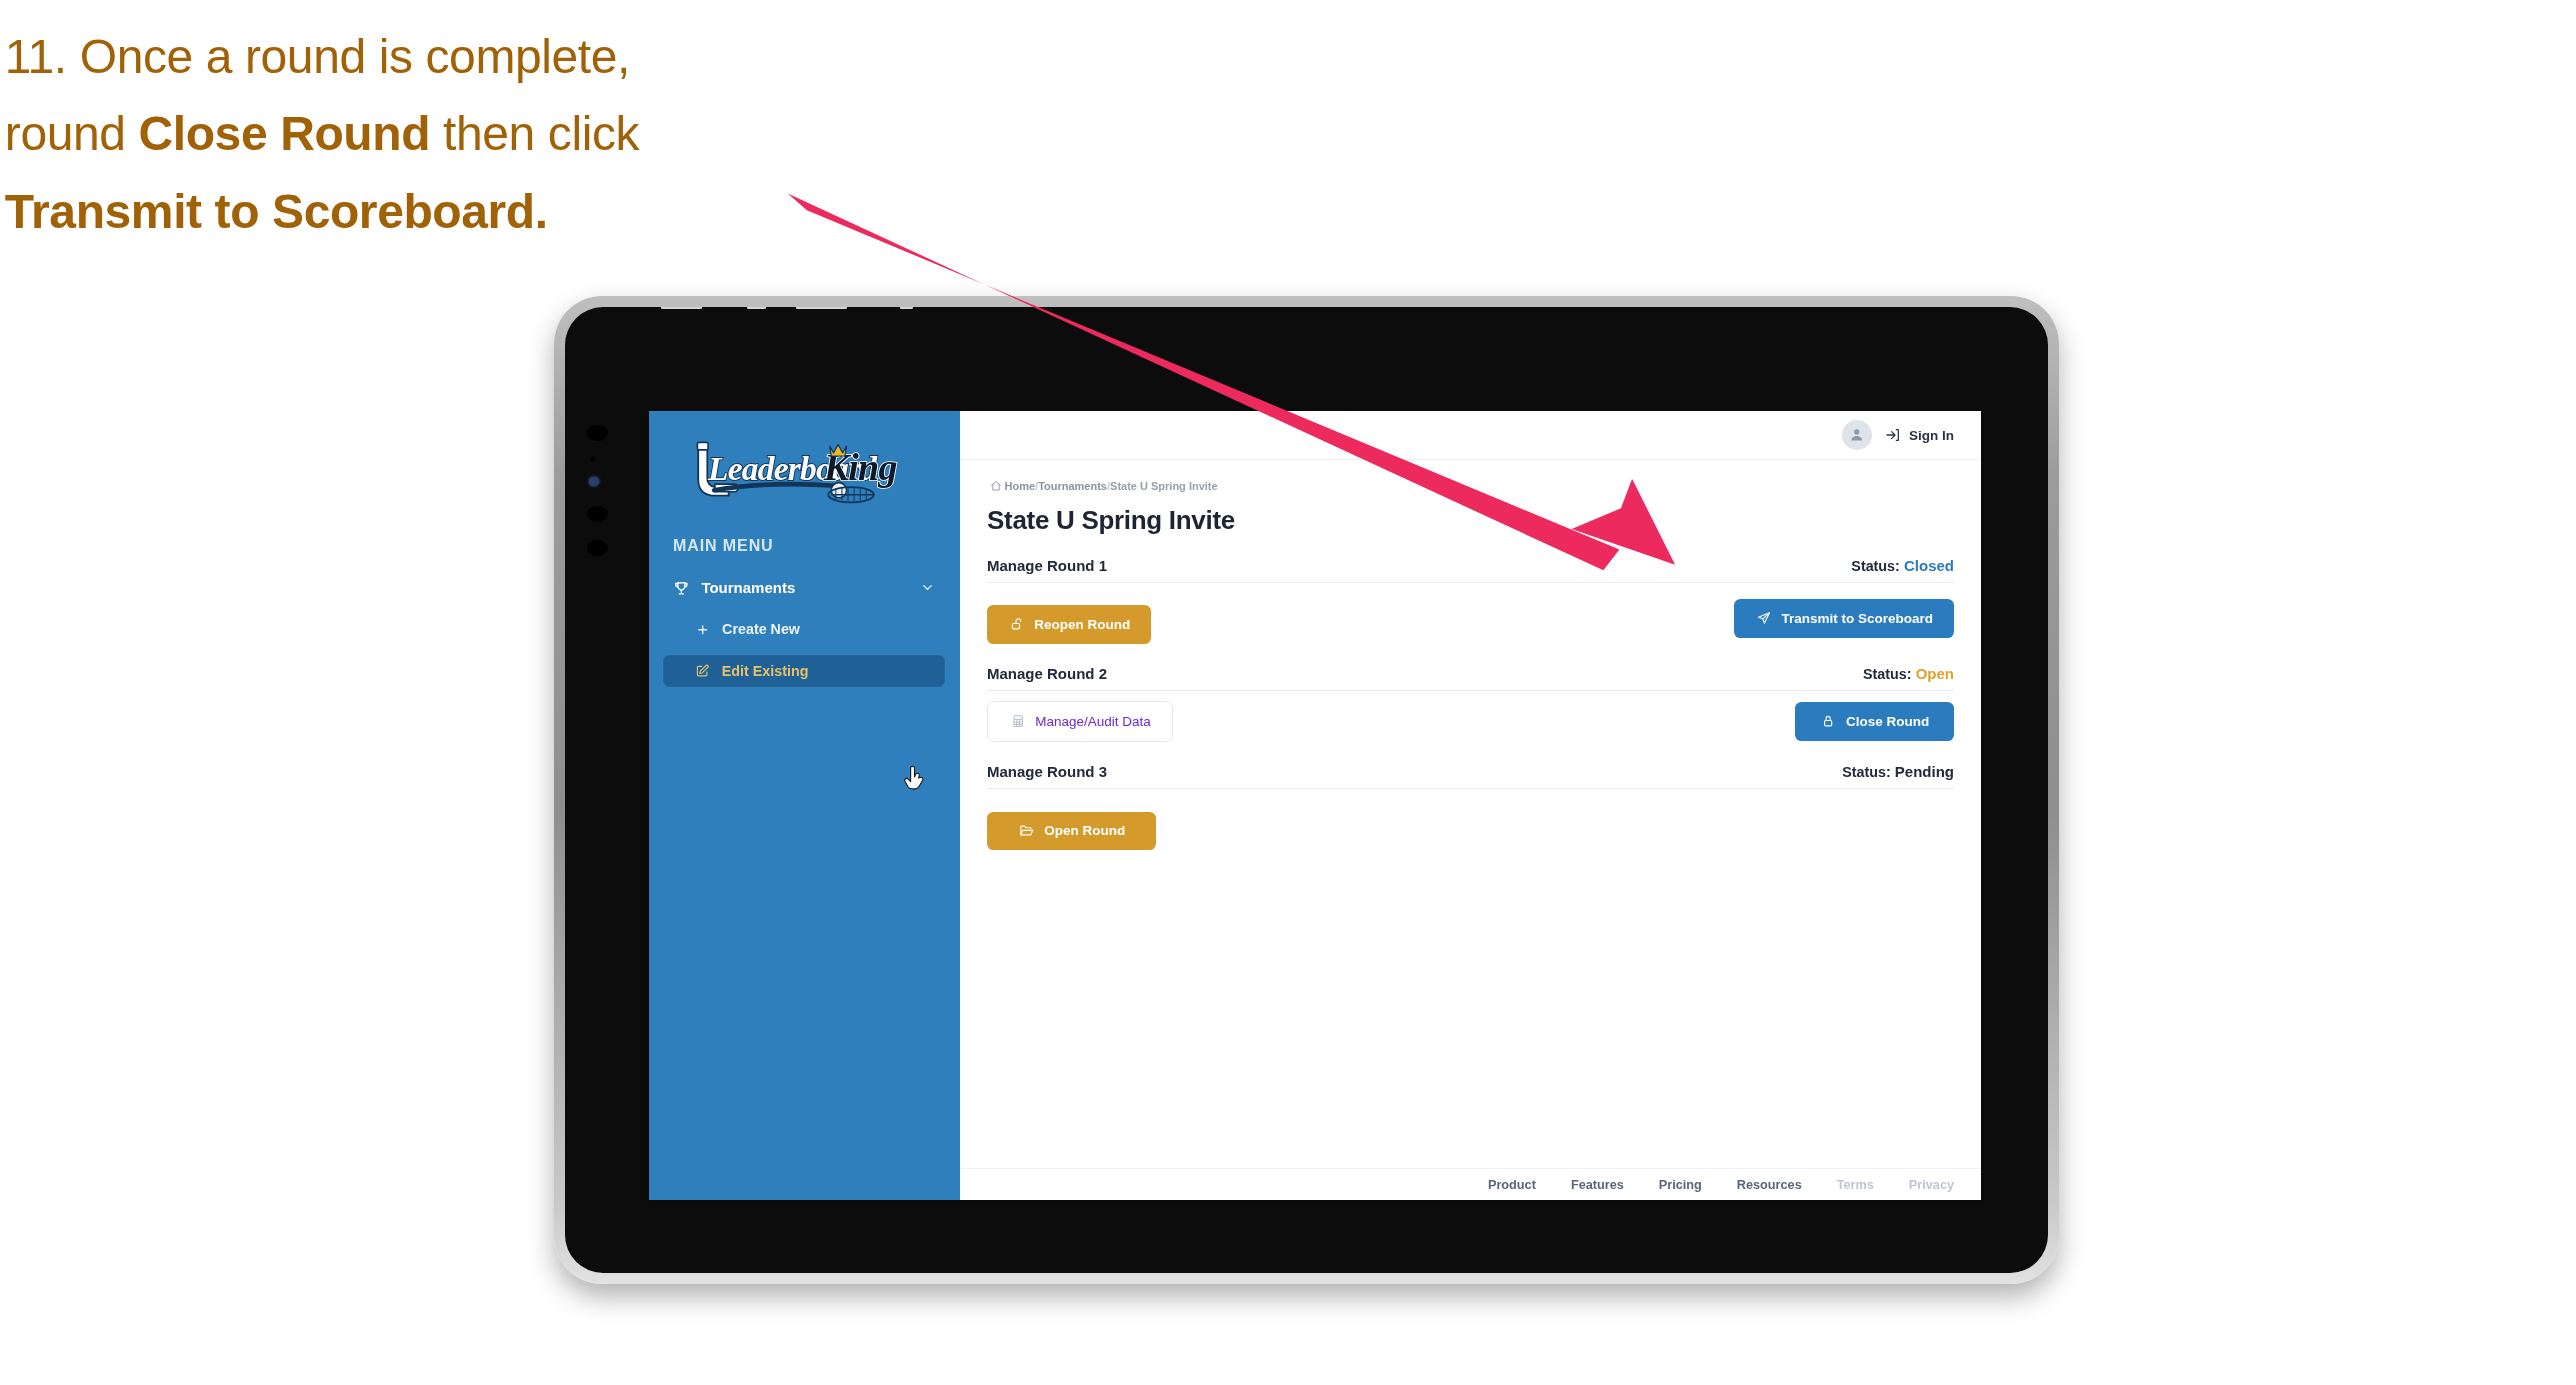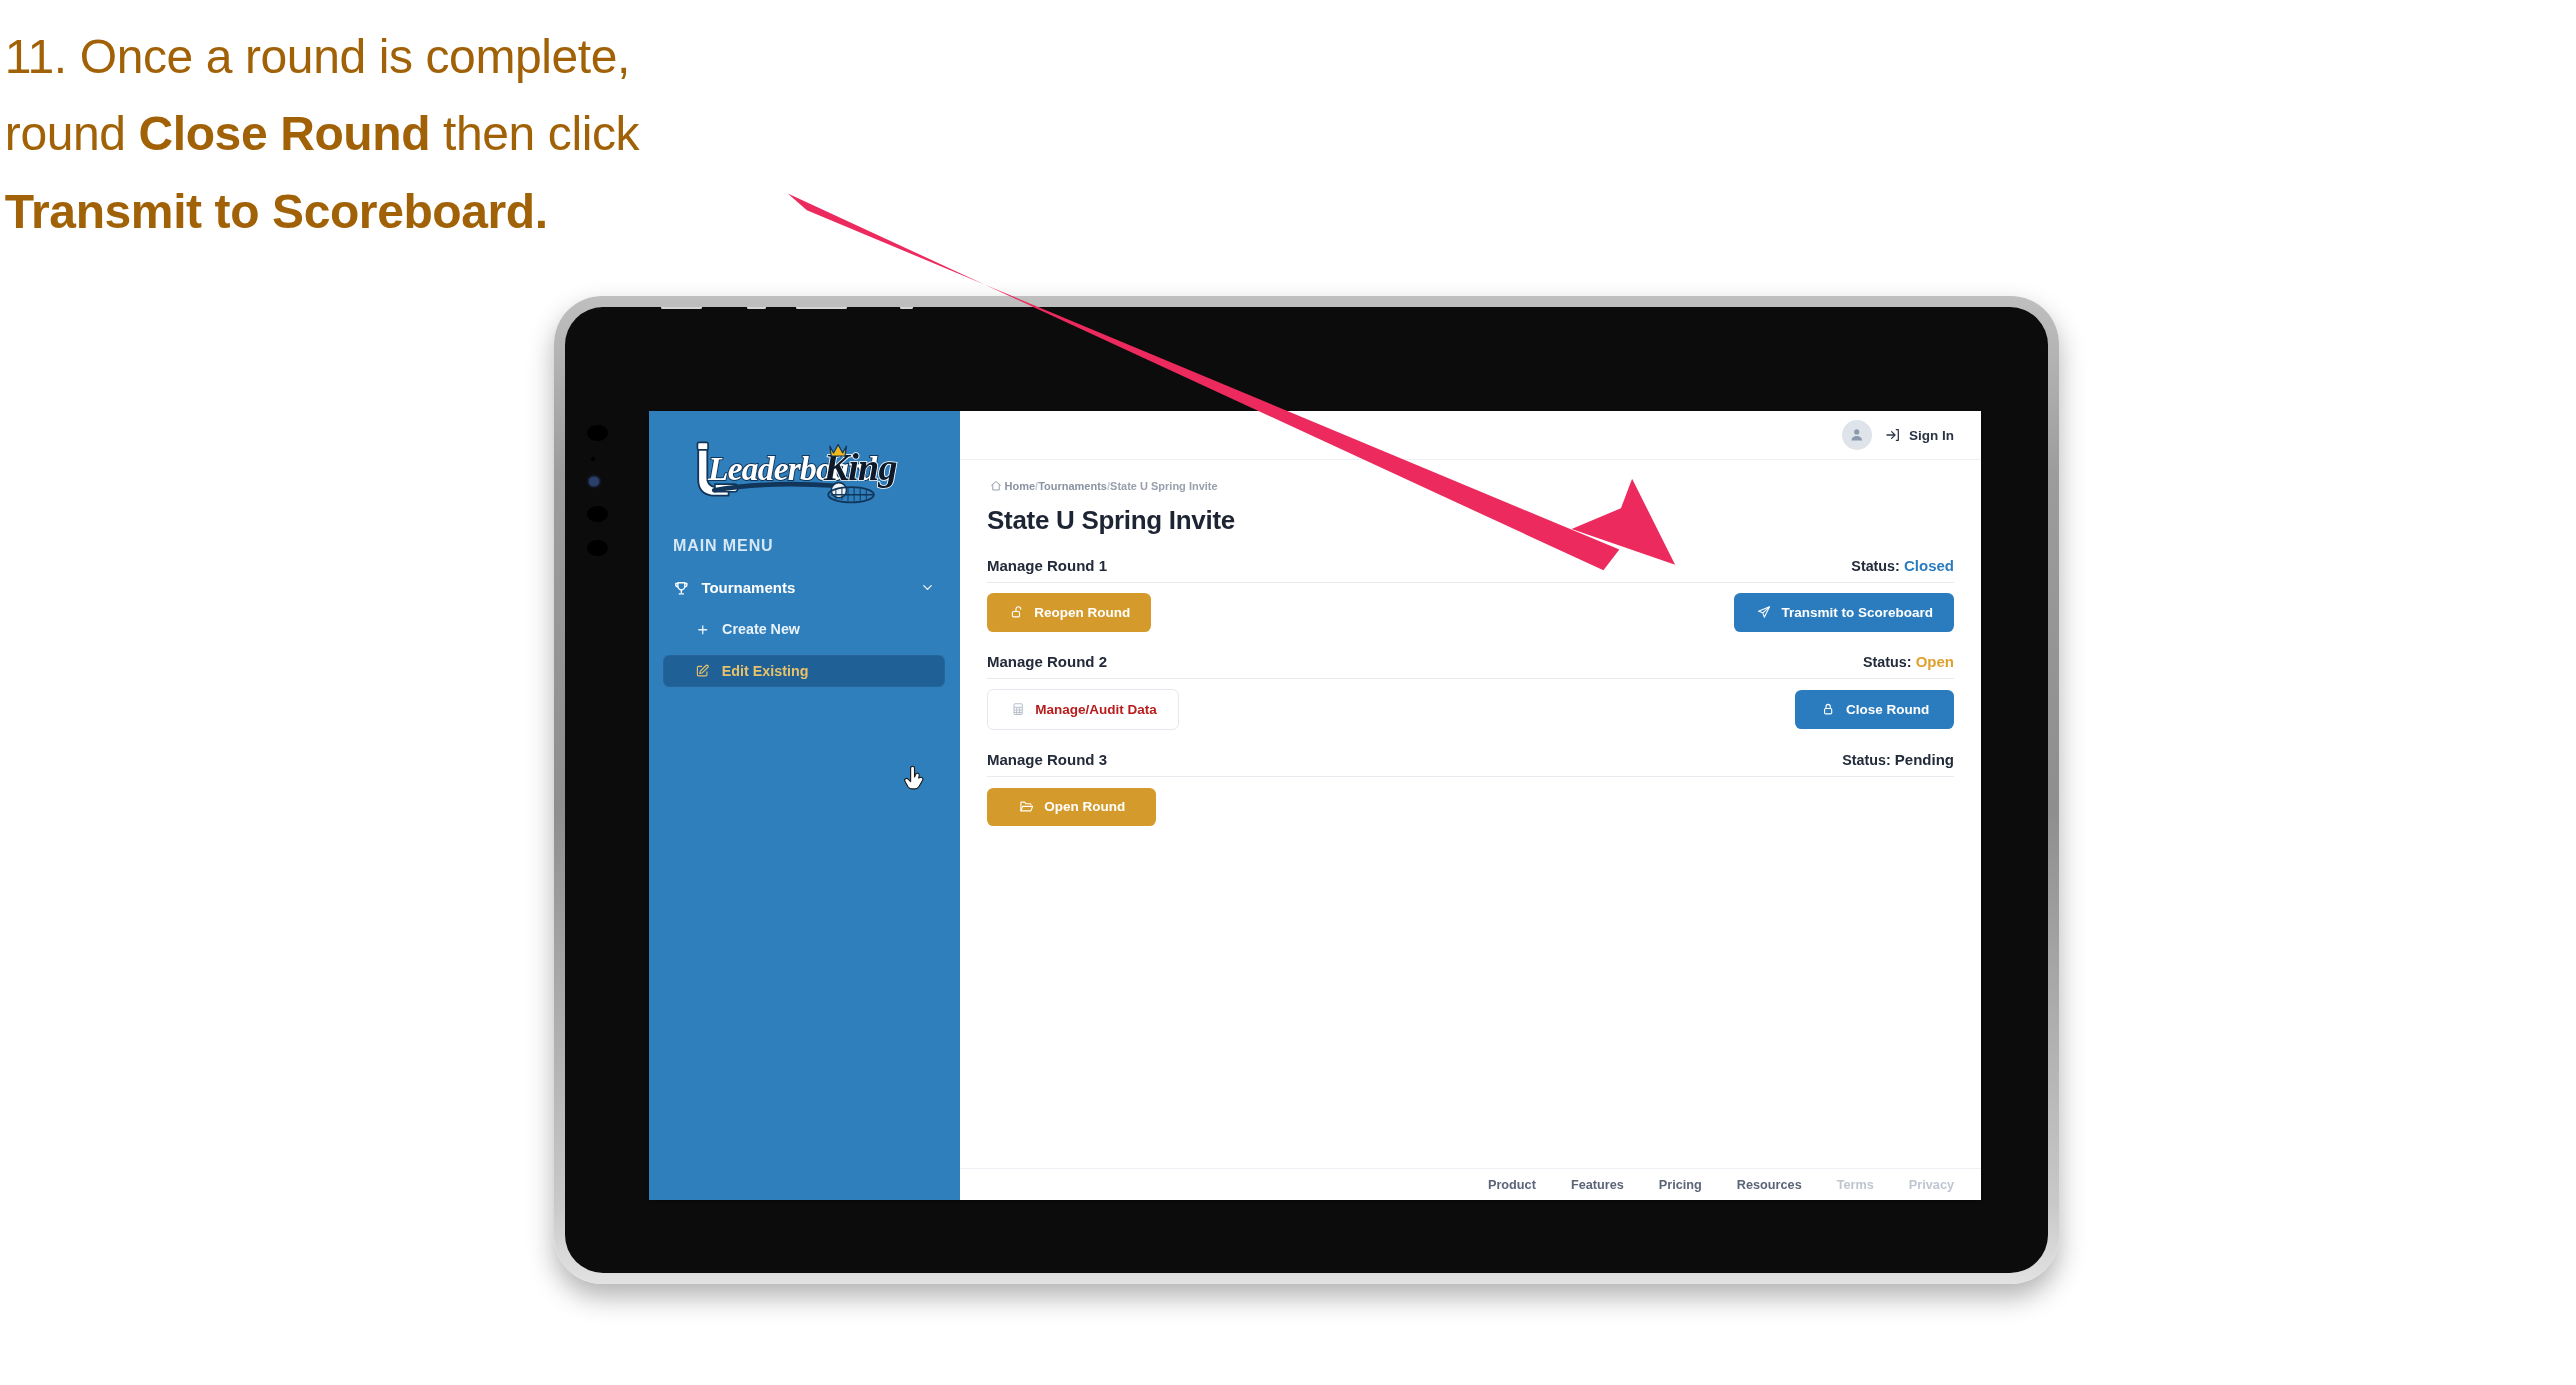--- a/index.html
+++ b/index.html
@@ -176,27 +176,27 @@
   .btn {
     display:inline-flex; align-items:center; gap:8.8px;
     border-radius: 6.4px;
     font-size: 13.5px; font-weight: 700;
     padding: 10.4px 21px;
     border: none;
     cursor: pointer;
     line-height: 1;
     white-space: nowrap;
   }
-  .btn-gold { background:#d49a2b; color:#ffffff; min-width: 159px; justify-content:center; }
+  .btn-gold { background:#d49a2b; color:#ffffff; min-width: 159px; justify-content:center;margin-top:12px; }
   .btn-blue { background:#2b7cbf; color:#ffffff; min-width: 159px; justify-content:center; }
   .btn-ghost {
-    background:#ffffff; color:#b91c1c;
+    background:#ffffff; color:#6d28d9;
     border:0.8px solid #e4e8ee;
     min-width: 159px; justify-content:center;
-    font-weight:700;
+    font-weight:400;
   }
 
   
   .footer {
     border-top: 0.8px solid #eef1f5;
     height: 32px;
     display:flex; align-items:center; justify-content:flex-end;
     gap: 35px;
     padding-right: 27px;
     font-size: 12.7px;

